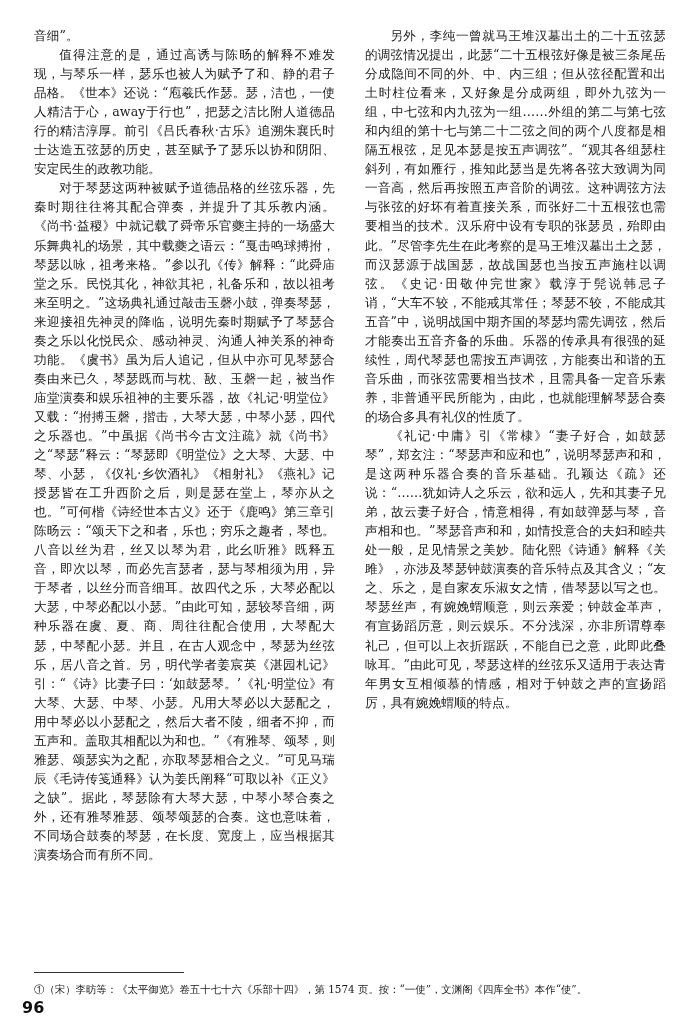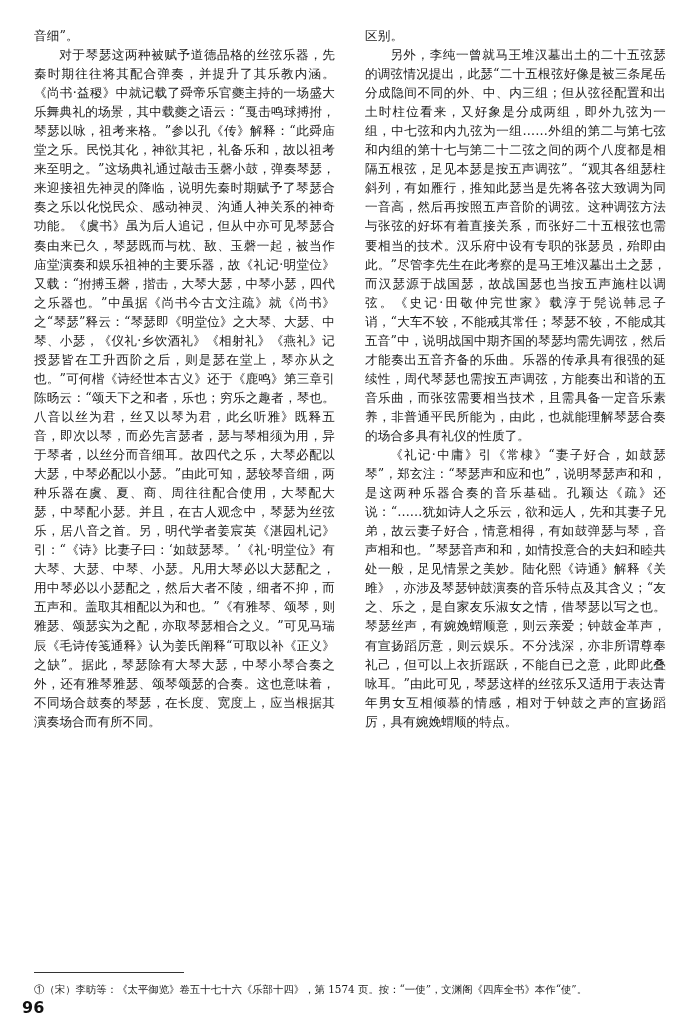--- a/index.html
+++ b/index.html
@@ -77,26 +77,26 @@
 </style>
 </head>
 <body>
 
 <div class="page">
 
   <div class="columns">
 
     <div class="col">
       <p class="para">音细”。</p>
+      <p class="para indent">值得注意的是，通过高诱与陈旸的解释不难发现，与琴乐一样，瑟乐也被人为赋予了和、静的君子品格。《世本》还说：“庖羲氏作瑟。瑟，洁也，一使人精洁于心，away于行也”，把瑟之洁比附人道德品行的精洁淳厚。前引《吕氏春秋·古乐》追溯朱襄氏时士达造五弦瑟的历史，甚至赋予了瑟乐以协和阴阳、安定民生的政教功能。</p>
       <p class="para indent">对于琴瑟这两种被赋予道德品格的丝弦乐器，先秦时期往往将其配合弹奏，并提升了其乐教内涵。《尚书·益稷》中就记载了舜帝乐官夔主持的一场盛大乐舞典礼的场景，其中载夔之语云：“戛击鸣球搏拊，琴瑟以咏，祖考来格。”参以孔《传》解释：“此舜庙堂之乐。民悦其化，神欲其祀，礼备乐和，故以祖考来至明之。”这场典礼通过敲击玉磬小鼓，弹奏琴瑟，来迎接祖先神灵的降临，说明先秦时期赋予了琴瑟合奏之乐以化悦民众、感动神灵、沟通人神关系的神奇功能。《虞书》虽为后人追记，但从中亦可见琴瑟合奏由来已久，琴瑟既而与枕、敔、玉磬一起，被当作庙堂演奏和娱乐祖神的主要乐器，故《礼记·明堂位》又载：“拊搏玉磬，揩击，大琴大瑟，中琴小瑟，四代之乐器也。”中虽据《尚书今古文注疏》就《尚书》之“琴瑟”释云：“琴瑟即《明堂位》之大琴、大瑟、中琴、小瑟，《仪礼·乡饮酒礼》《相射礼》《燕礼》记授瑟皆在工升西阶之后，则是瑟在堂上，琴亦从之也。”可何楷《诗经世本古义》还于《鹿鸣》第三章引陈旸云：“颂天下之和者，乐也；穷乐之趣者，琴也。八音以丝为君，丝又以琴为君，此幺听雅》既释五音，即次以琴，而必先言瑟者，瑟与琴相须为用，异于琴者，以丝分而音细耳。故四代之乐，大琴必配以大瑟，中琴必配以小瑟。”由此可知，瑟较琴音细，两种乐器在虞、夏、商、周往往配合使用，大琴配大瑟，中琴配小瑟。并且，在古人观念中，琴瑟为丝弦乐，居八音之首。另，明代学者姜宸英《湛园札记》引：“《诗》比妻子曰：‘如鼓瑟琴。’《礼·明堂位》有大琴、大瑟、中琴、小瑟。凡用大琴必以大瑟配之，用中琴必以小瑟配之，然后大者不陵，细者不抑，而五声和。盖取其相配以为和也。”《有雅琴、颂琴，则雅瑟、颂瑟实为之配，亦取琴瑟相合之义。”可见马瑞辰《毛诗传笺通释》认为姜氏阐释“可取以补《正义》之缺”。据此，琴瑟除有大琴大瑟，中琴小琴合奏之外，还有雅琴雅瑟、颂琴颂瑟的合奏。这也意味着，不同场合鼓奏的琴瑟，在长度、宽度上，应当根据其演奏场合而有所不同。</p>
       <p class="para indent"></p>
     </div>
 
     <div class="col">
-      <p class="para">区别。</p>
       <p class="para indent">另外，李纯一曾就马王堆汉墓出土的二十五弦瑟的调弦情况提出，此瑟“二十五根弦好像是被三条尾岳分成隐间不同的外、中、内三组；但从弦径配置和出土时柱位看来，又好象是分成两组，即外九弦为一组，中七弦和内九弦为一组……外组的第二与第七弦和内组的第十七与第二十二弦之间的两个八度都是相隔五根弦，足见本瑟是按五声调弦”。“观其各组瑟柱斜列，有如雁行，推知此瑟当是先将各弦大致调为同一音高，然后再按照五声音阶的调弦。这种调弦方法与张弦的好坏有着直接关系，而张好二十五根弦也需要相当的技术。汉乐府中设有专职的张瑟员，殆即由此。”尽管李先生在此考察的是马王堆汉墓出土之瑟，而汉瑟源于战国瑟，故战国瑟也当按五声施柱以调弦。《史记·田敬仲完世家》载淳于髡说韩忌子诮，“大车不较，不能戒其常任；琴瑟不较，不能成其五音”中，说明战国中期齐国的琴瑟均需先调弦，然后才能奏出五音齐备的乐曲。乐器的传承具有很强的延续性，周代琴瑟也需按五声调弦，方能奏出和谐的五音乐曲，而张弦需要相当技术，且需具备一定音乐素养，非普通平民所能为，由此，也就能理解琴瑟合奏的场合多具有礼仪的性质了。</p>
       <p class="para indent">《礼记·中庸》引《常棣》“妻子好合，如鼓瑟琴”，郑玄注：“琴瑟声和应和也”，说明琴瑟声和和，是这两种乐器合奏的音乐基础。孔颖达《疏》还说：“……犹如诗人之乐云，欲和远人，先和其妻子兄弟，故云妻子好合，情意相得，有如鼓弹瑟与琴，音声相和也。”琴瑟音声和和，如情投意合的夫妇和睦共处一般，足见情景之美妙。陆化熙《诗通》解释《关雎》，亦涉及琴瑟钟鼓演奏的音乐特点及其含义；“友之、乐之，是自家友乐淑女之情，借琴瑟以写之也。琴瑟丝声，有婉娩蝟顺意，则云亲爱；钟鼓金革声，有宣扬蹈厉意，则云娱乐。不分浅深，亦非所谓尊奉礼己，但可以上衣折踞跃，不能自已之意，此即此叠咏耳。”由此可见，琴瑟这样的丝弦乐又适用于表达青年男女互相倾慕的情感，相对于钟鼓之声的宣扬蹈厉，具有婉娩蝟顺的特点。</p>
     </div>
 
   </div>
 
   <div class="footnote-rule"></div>
   <div class="footnote">①（宋）李昉等：《太平御览》卷五十七十六《乐部十四》，第 1574 页。按：“一使”，文渊阁《四库全书》本作“使”。</div>
   <div class="page-number">96</div>
 

